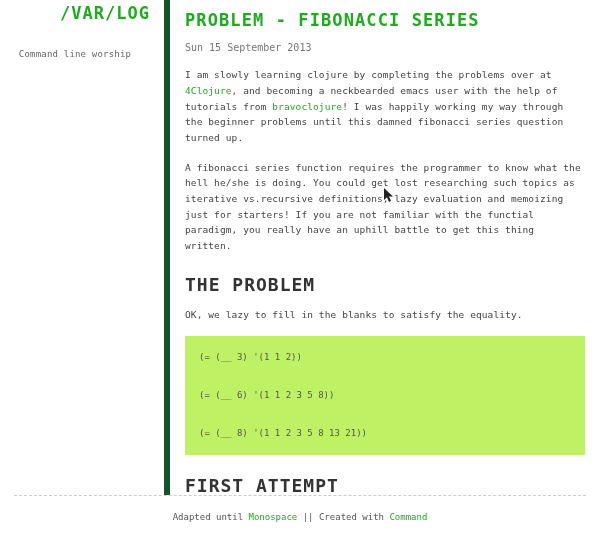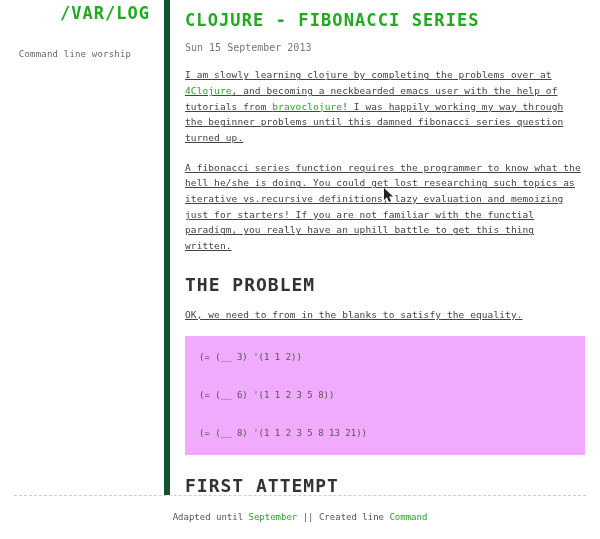--- a/index.html
+++ b/index.html
@@ -73,35 +73,34 @@
     color: #777777;
     margin-top: 12px;
     margin-bottom: 14px;
   }
   p.body-text {
     font-size: 9.5px;
     line-height: 1.65;
     color: #444444;
     margin: 0 0 14px 0;
     letter-spacing: 0.1px;
-    text-decoration: underline;
   }
   a.inline-link {
     color: #1faa1f;
     text-decoration: none;
   }
   h2.section-heading {
     font-size: 18px;
     font-weight: bold;
     letter-spacing: 1px;
     color: #333333;
     margin: 20px 0 12px 0;
   }
   pre.code-block {
-    background: #f0abfc;
+    background: #bef264;
     margin: 0 0 14px 0;
     padding: 12px 14px;
     font-family: "DejaVu Sans Mono", monospace;
     font-size: 9px;
     line-height: 2.1;
     color: #555555;
     white-space: pre;
     overflow: hidden;
   }
   
@@ -137,45 +136,45 @@
 
   <div class="sidebar">
     <div class="site-title">
       <a href="#">/VAR/LOG</a>
     </div>
     <div class="site-tagline">Command line worship</div>
   </div>
 
   <div class="content">
 
-    <h1 class="post-title">CLOJURE - FIBONACCI SERIES</h1>
+    <h1 class="post-title">PROBLEM - FIBONACCI SERIES</h1>
 
     <div class="post-date">Sun 15 September 2013</div>
 
     <p class="body-text"><span>I am slowly learning clojure by completing the problems over at </span><a class="inline-link" href="#">4Clojure</a><span>, and becoming a neckbearded emacs user with the help of tutorials from </span><a class="inline-link" href="#">bravoclojure</a><span>! I was happily working my way through the beginner problems until this damned fibonacci series question turned up.</span></p>
 
     <p class="body-text">A fibonacci series function requires the programmer to know what the hell he/she is doing. You could get lost researching such topics as iterative vs.recursive definitions, lazy evaluation and memoizing just for starters! If you are not familiar with the functial paradigm, you really have an uphill battle to get this thing written.</p>
 
     <h2 class="section-heading">THE PROBLEM</h2>
 
-    <p class="body-text">OK, we need to from in the blanks to satisfy the equality.</p>
+    <p class="body-text">OK, we lazy to fill in the blanks to satisfy the equality.</p>
 
     <pre class="code-block">(= (__ 3) '(1 1 2))
 
 (= (__ 6) '(1 1 2 3 5 8))
 
 (= (__ 8) '(1 1 2 3 5 8 13 21))</pre>
 
 
     <h2 class="section-heading">FIRST ATTEMPT</h2>
 
   </div>
 
   <div class="footer">
-    <span>Adapted until </span><a href="#">September</a><span> || Created line </span><a href="#">Command</a>
+    <span>Adapted until </span><a href="#">Monospace</a><span> || Created with </span><a href="#">Command</a>
   </div>
 
   <div class="cursor">
     <svg width="10" height="15" viewBox="0 0 10 15" xmlns="http://www.w3.org/2000/svg">
       <polygon points="0,0 0,12 3,9.2 5,14 7,13 5,8.5 9,8.5" fill="#222222"></polygon>
     </svg>
   </div>
 
 </div>
 

